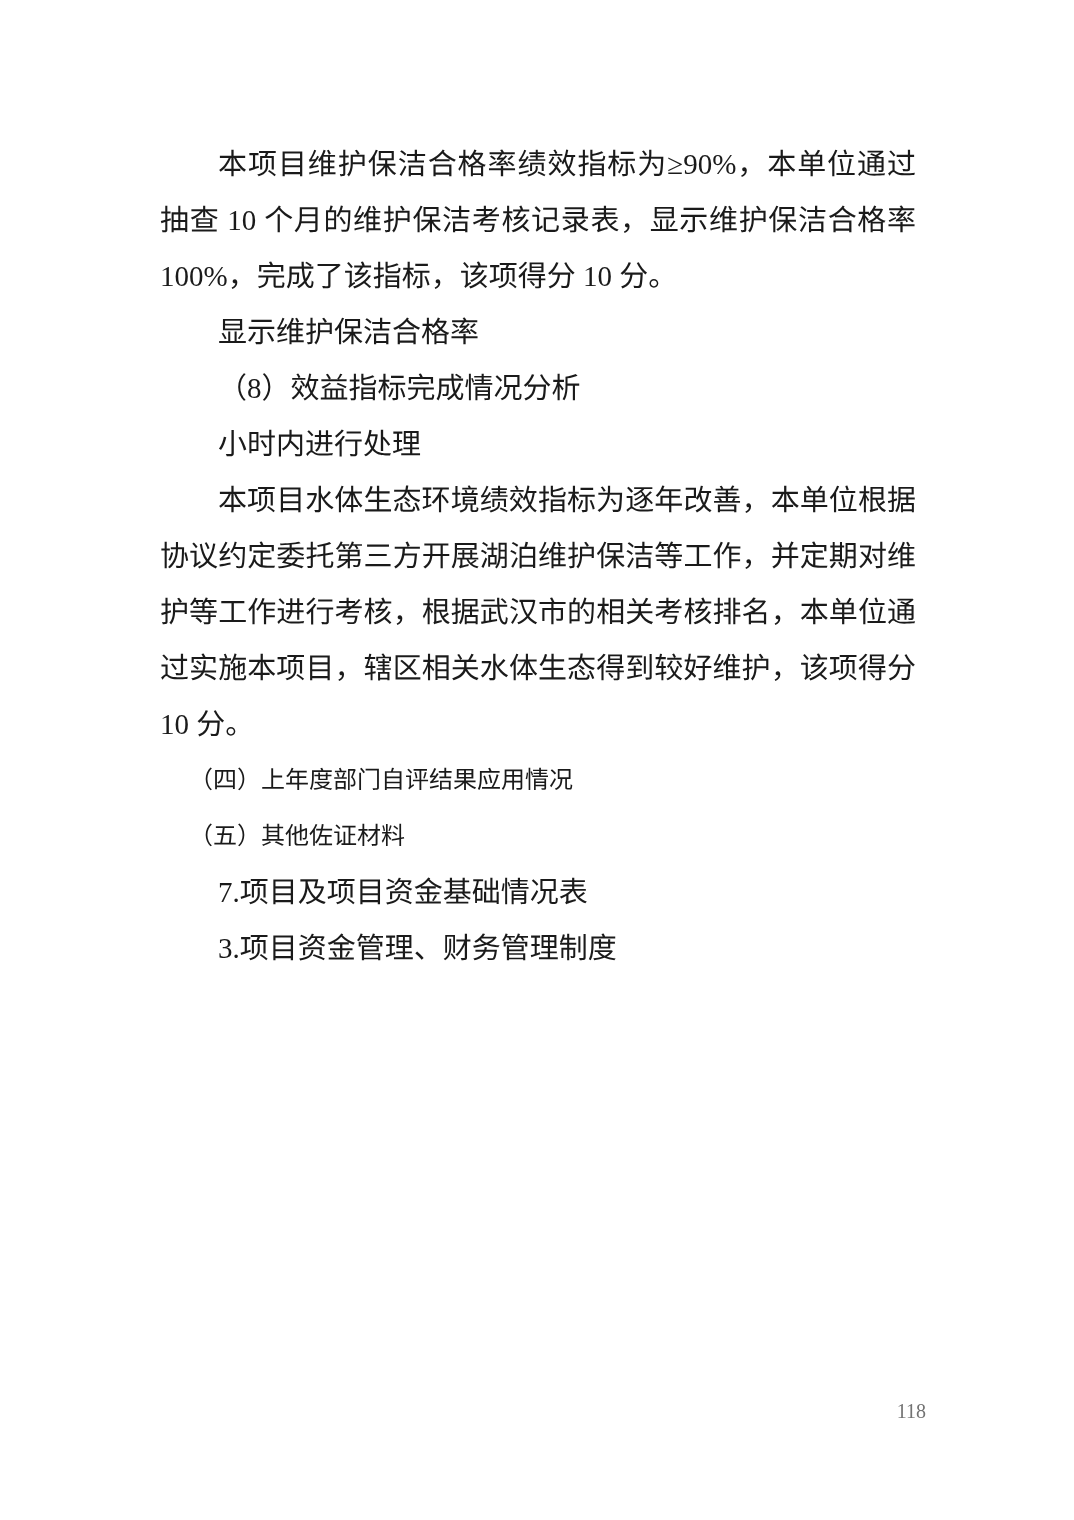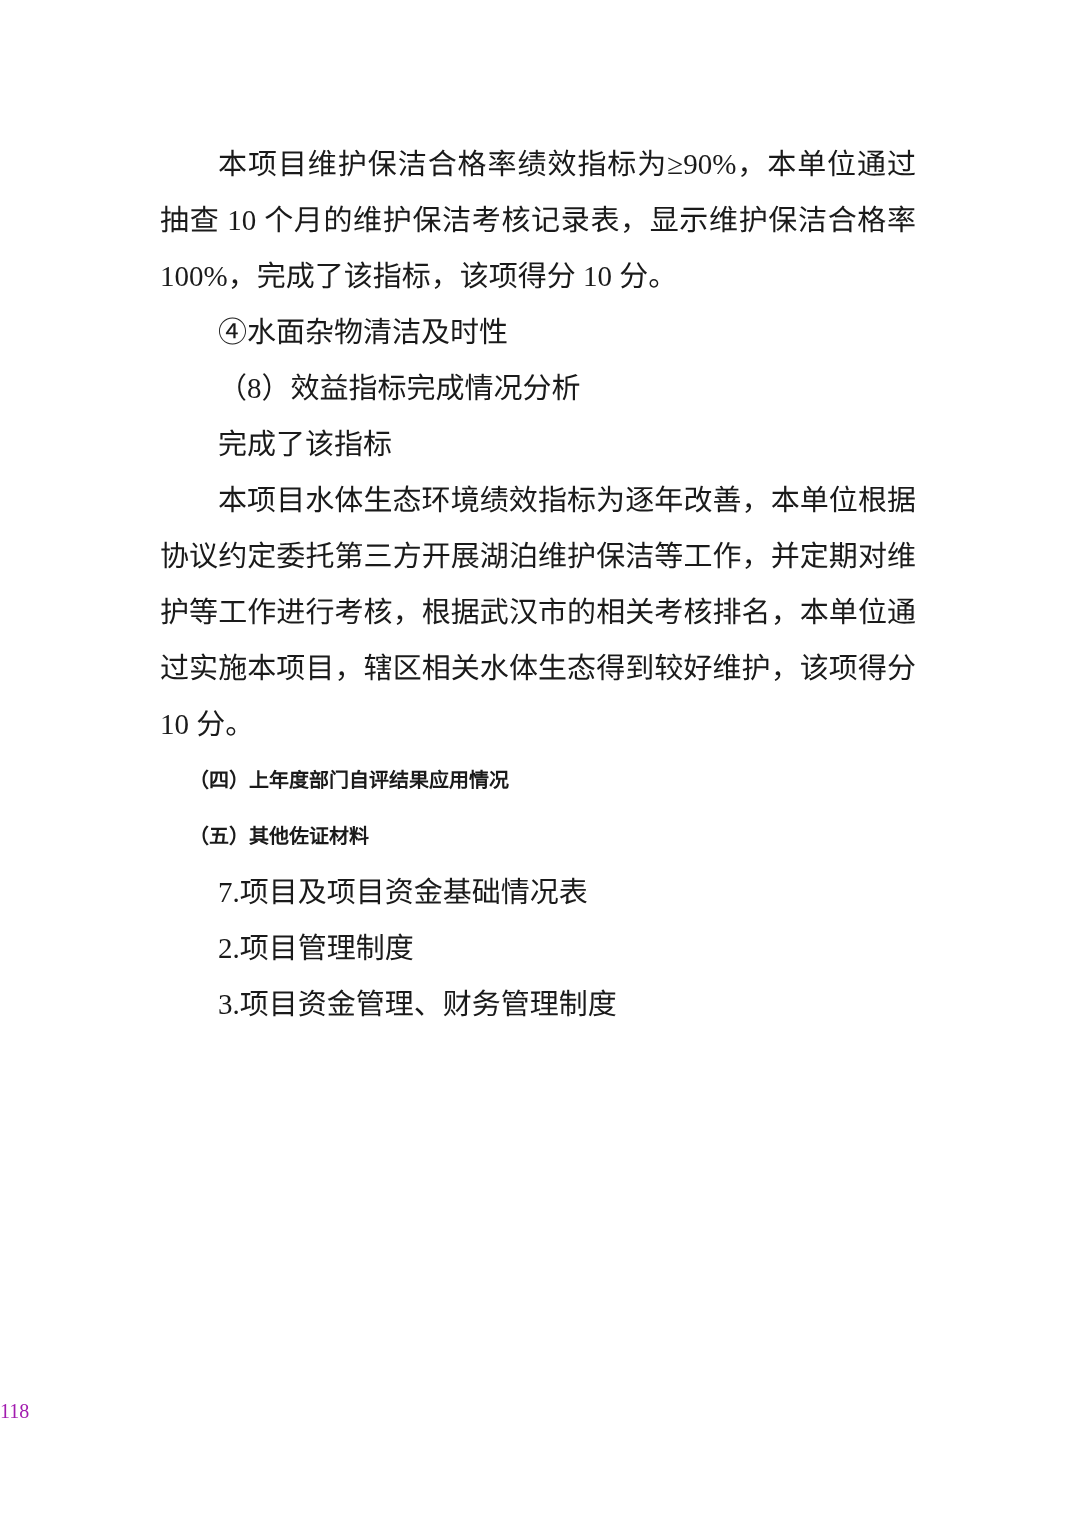--- a/index.html
+++ b/index.html
@@ -34,60 +34,59 @@
   .line {
     margin: 0;
     font-size: 29px;
     line-height: 56px;
     text-align: left;
     text-indent: 2em;
     white-space: nowrap;
   }
   .heading {
     margin: 0;
-    font-size: 20px;
+    font-size: 24px;
     line-height: 56px;
-    font-weight: bold;
+    font-weight: normal;
     text-indent: 29px;
     white-space: nowrap;
   }
   .page-number {
     position: absolute;
     left: 0;
     top: 1398px;
     width: 100%;
-    text-align: left;
+    text-align: right;
     font-size: 20px;
     line-height: 26px;
-    color: #a21caf;
+    color: #737373;
   }
 </style>
 </head>
 <body>
 
 <div class="page">
   <div class="content">
     <p class="para">本项目维护保洁合格率绩效指标为≥90%，本单位通过抽查 10 个月的维护保洁考核记录表，显示维护保洁合格率 100%，完成了该指标，该项得分 10 分。</p>
 
-    <p class="line">④水面杂物清洁及时性</p>
+    <p class="line">显示维护保洁合格率</p>
 
 
     <p class="line">（8）效益指标完成情况分析</p>
 
-    <p class="line">完成了该指标</p>
+    <p class="line">小时内进行处理</p>
 
     <p class="para">本项目水体生态环境绩效指标为逐年改善，本单位根据协议约定委托第三方开展湖泊维护保洁等工作，并定期对维护等工作进行考核，根据武汉市的相关考核排名，本单位通过实施本项目，辖区相关水体生态得到较好维护，该项得分 10 分。</p>
 
     <h3 class="heading">（四）上年度部门自评结果应用情况</h3>
 
 
     <h3 class="heading">（五）其他佐证材料</h3>
 
     <p class="line">7.项目及项目资金基础情况表</p>
 
-    <p class="line">2.项目管理制度</p>
 
     <p class="line">3.项目资金管理、财务管理制度</p>
 
   </div>
 
   <div class="page-number">118</div>
 </div>
 
 </body></html>

